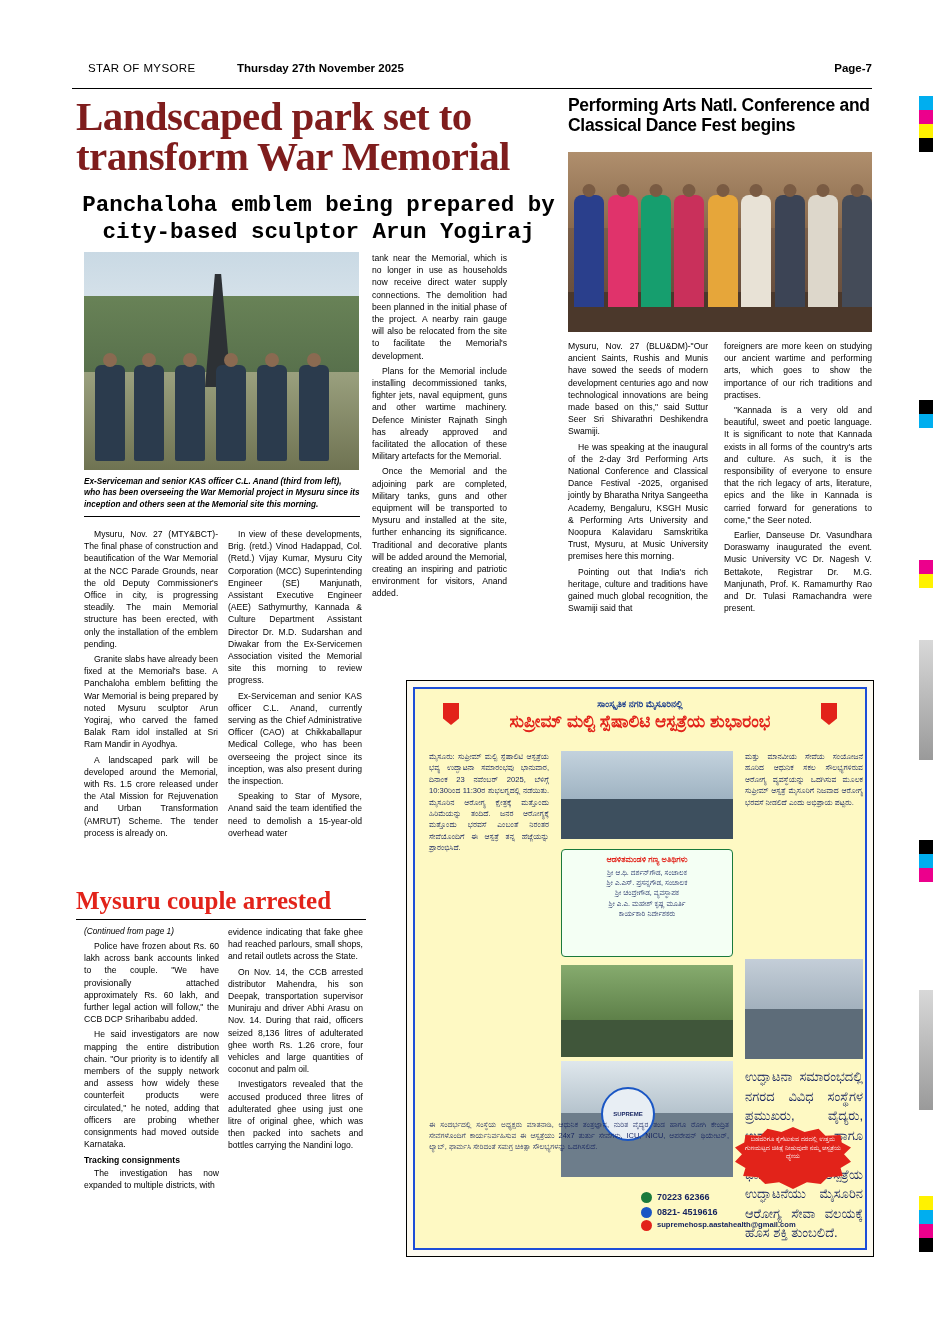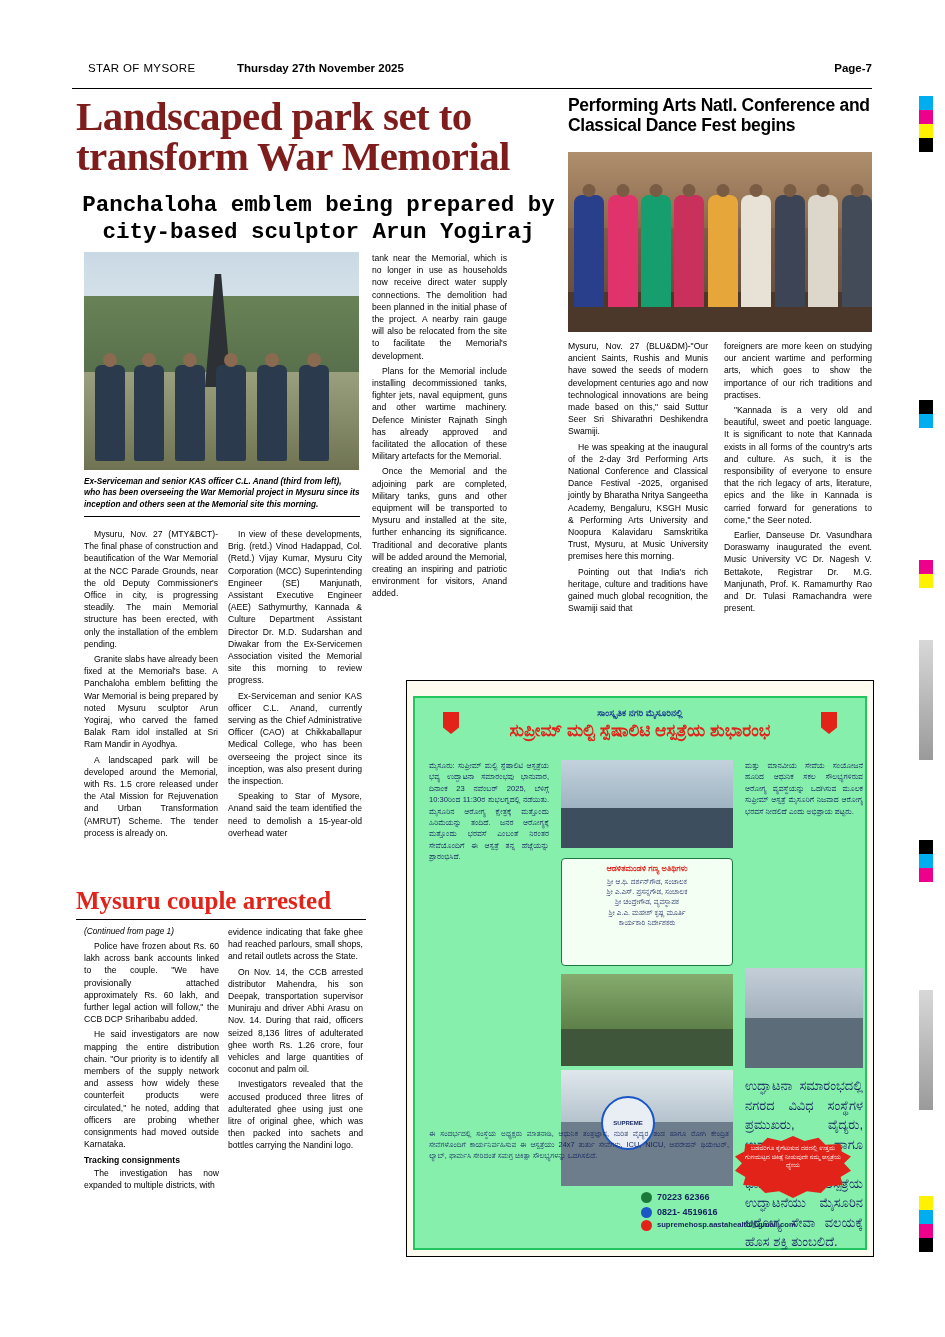--- a/index.html
+++ b/index.html
@@ -258,23 +258,22 @@
     top: 680px;
     width: 466px;
     height: 575px;
     border: 1px solid #000;
     background: #fdfaf0;
     overflow: hidden;
   }
   .ad-inner {
     position: absolute;
     left: 6px; top: 6px; right: 6px; bottom: 6px;
-    border: 2px solid #22c55e;
-    background: #86efac;
-    margin-top: 9px;
+    border: 2px solid #1d4ed8;
+    background: #fef9c3;
   }
   .ad-top-small {
     position: absolute;
     left: 0; right: 0; top: 10px;
     text-align: center;
     font-size: 9px;
     color: #1a3c8c;
     font-weight: bold;
   }
   .ad-title {

